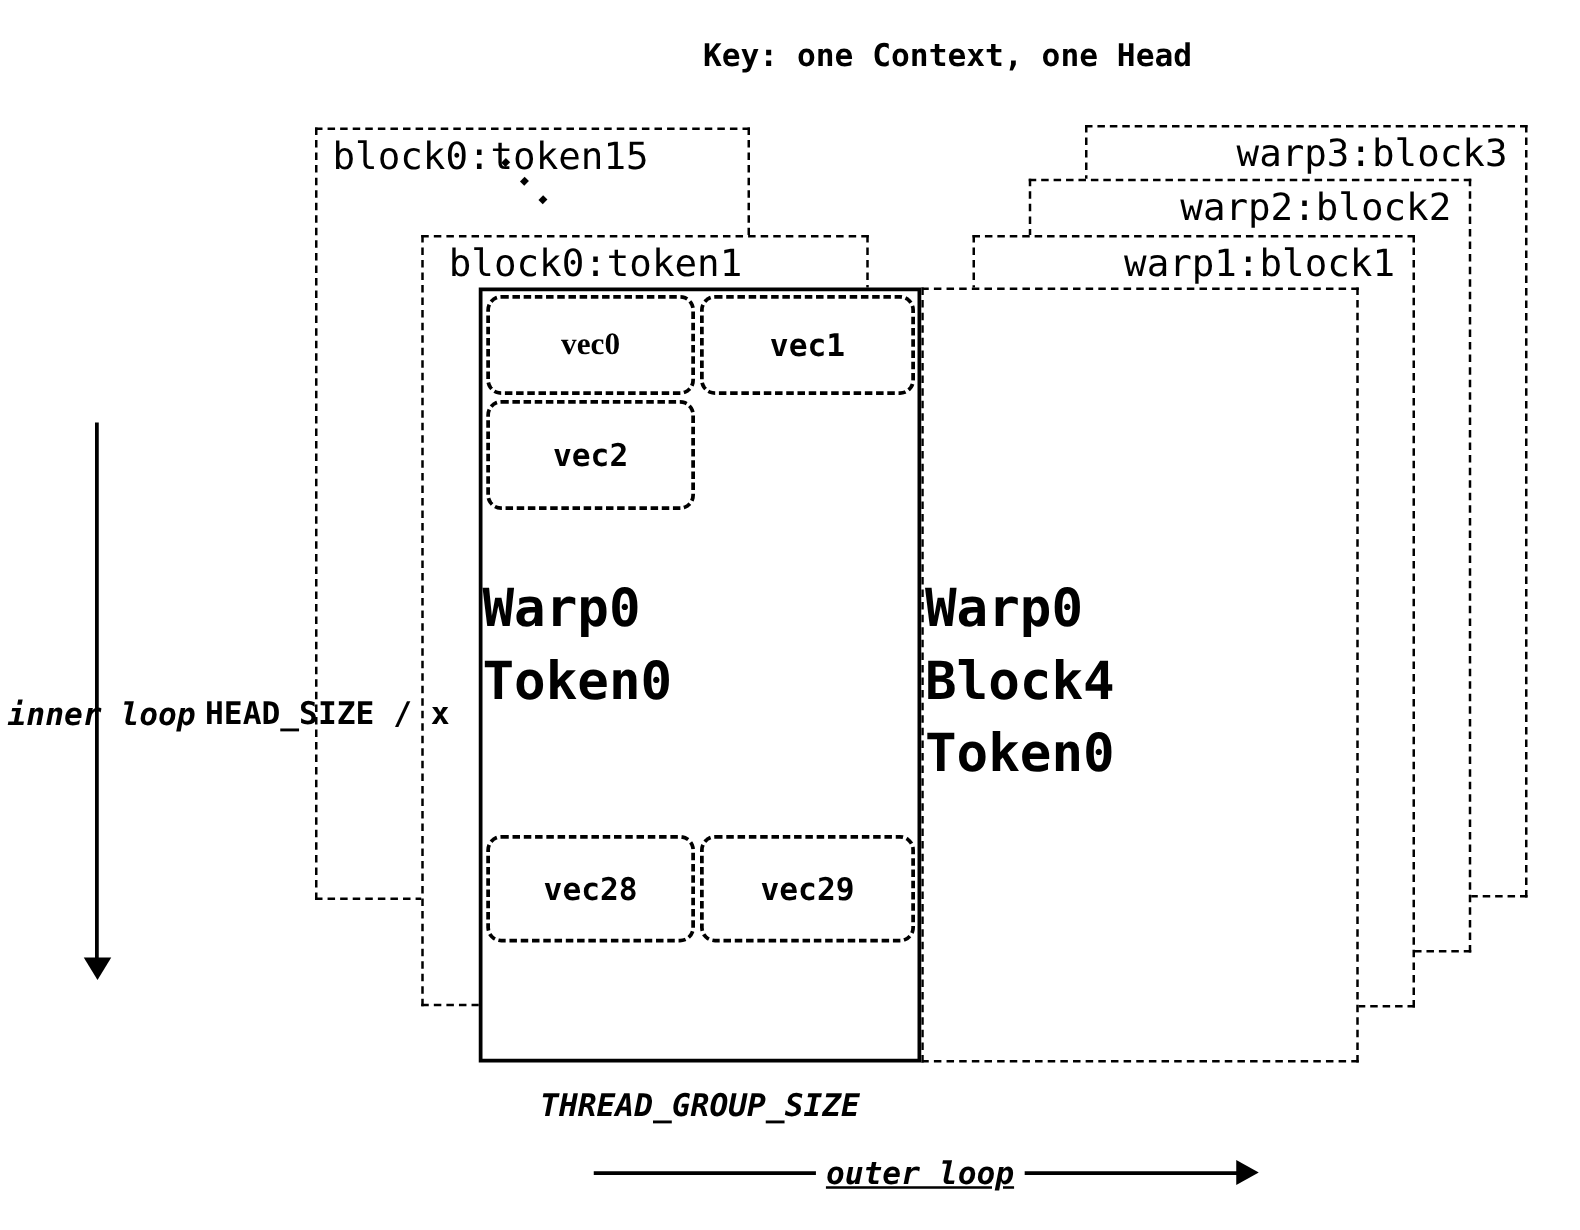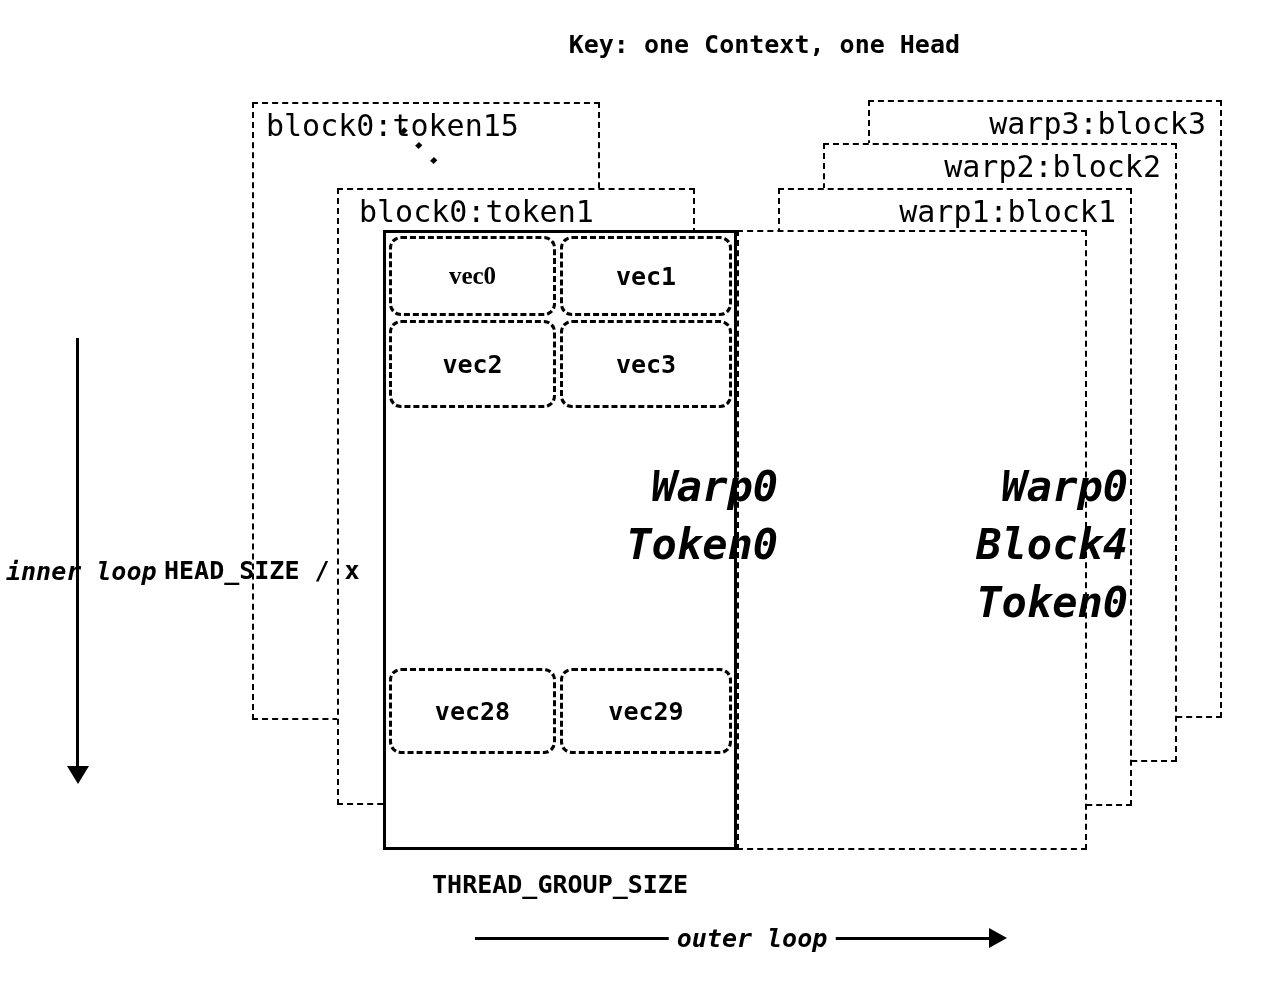--- a/index.html
+++ b/index.html
@@ -41,43 +41,41 @@
     align-items: center;
     justify-content: center;
     font-weight: bold;
     font-size: 25px;
     z-index: 8;
     background: transparent;
   }
   .bigtext {
     position: absolute;
     z-index: 8;
-    text-align: right;
+    text-align: left;
     font-weight: bold;
-    font-style: italic;
     font-size: 42px;
     line-height: 58px;
     white-space: nowrap;
-    padding-left: 44px;
   }
   .ann {
     position: absolute;
     z-index: 9;
     font-weight: bold;
     font-size: 25px;
     white-space: nowrap;
   }
   .ital { font-style: italic; }
   .title {
     position: absolute;
     z-index: 9;
     font-weight: bold;
     font-size: 25px;
     white-space: nowrap;
-    text-align: right;
+    text-align: center;
   }
   .dots {
     position: absolute;
     z-index: 9;
     font-weight: bold;
     font-size: 30px;
     letter-spacing: 3px;
     transform: rotate(45deg);
     line-height: 30px;
   }
@@ -156,30 +154,29 @@
 
   <div class="mainbox mainbox-left" style="left:383px; top:230px; width:354px; height:620px;"></div>
   <div class="bigtext" style="left:386px; top:458px; width:348px;">
     <div>Warp0</div>
     <div>Token0</div>
   </div>
 
   <div class="vecbox" style="left:389px; top:236px; width:167px; height:80px;font-family:Liberation Serif, serif;">vec0</div>
   <div class="vecbox" style="left:560px; top:236px; width:172px; height:80px;">vec1</div>
   <div class="vecbox" style="left:389px; top:320px; width:167px; height:88px;">vec2</div>
-  <div class="vecbox" style="left:560px; top:320px; width:172px; height:88px;">vec3</div>
 
   <div class="vecbox" style="left:389px; top:668px; width:167px; height:86px;">vec28</div>
   <div class="vecbox" style="left:560px; top:668px; width:172px; height:86px;">vec29</div>
 
   <div class="ann" style="left:164px; top:556px;">HEAD_SIZE / x</div>
   <div class="ann ital" style="left:6px; top:557px;">inner loop</div>
 
   <div class="vline" style="left:76px; top:338px; height:430px;"></div>
   <div class="arrowhead-down" style="left:67px; top:766px;"></div>
 
-  <div class="ann" style="left:383px; top:870px; width:354px; text-align:center;">THREAD_GROUP_SIZE</div>
+  <div class="ann" style="left:383px; top:870px; width:354px; text-align:center;font-style:italic;">THREAD_GROUP_SIZE</div>
 
   <div class="hline" style="left:475px; top:937px; width:516px;"></div>
   <div class="arrowhead-right" style="left:989px; top:928px;"></div>
-  <div class="outer-label" style="left:752px; top:924px;">outer loop</div>
+  <div class="outer-label" style="left:736px; top:924px;text-decoration:underline;">outer loop</div>
 
 </div>
 
 </body></html>

